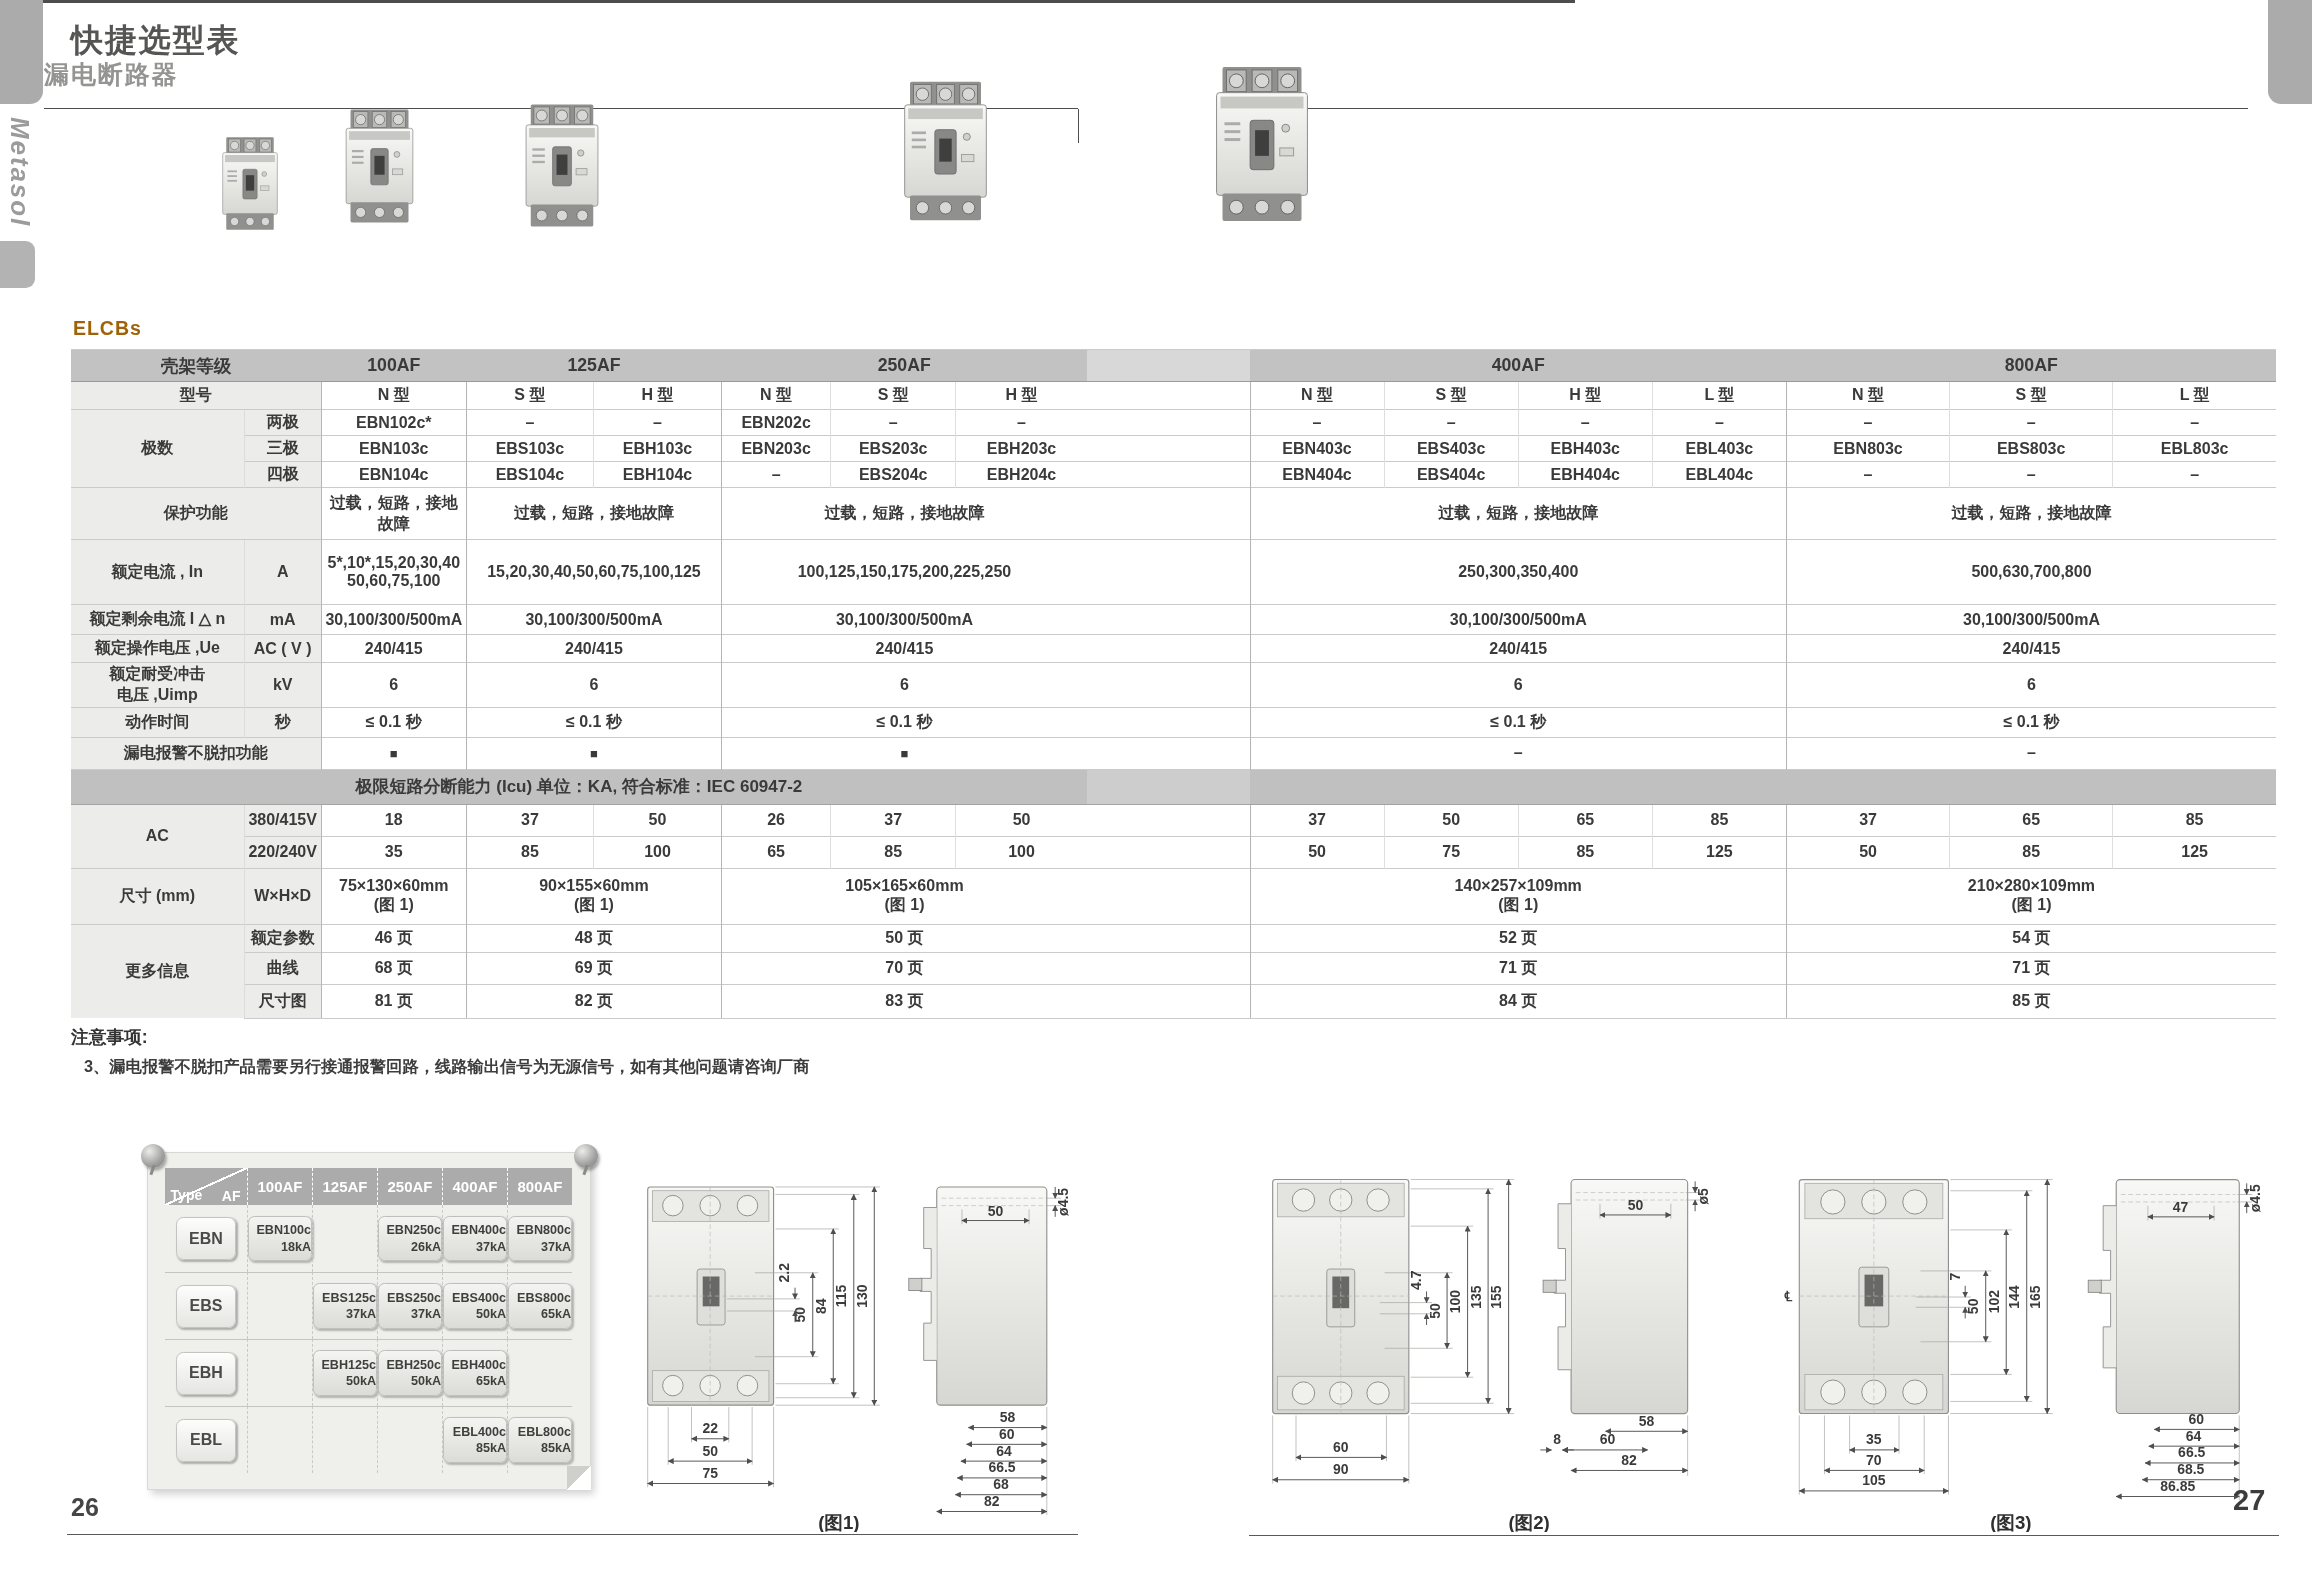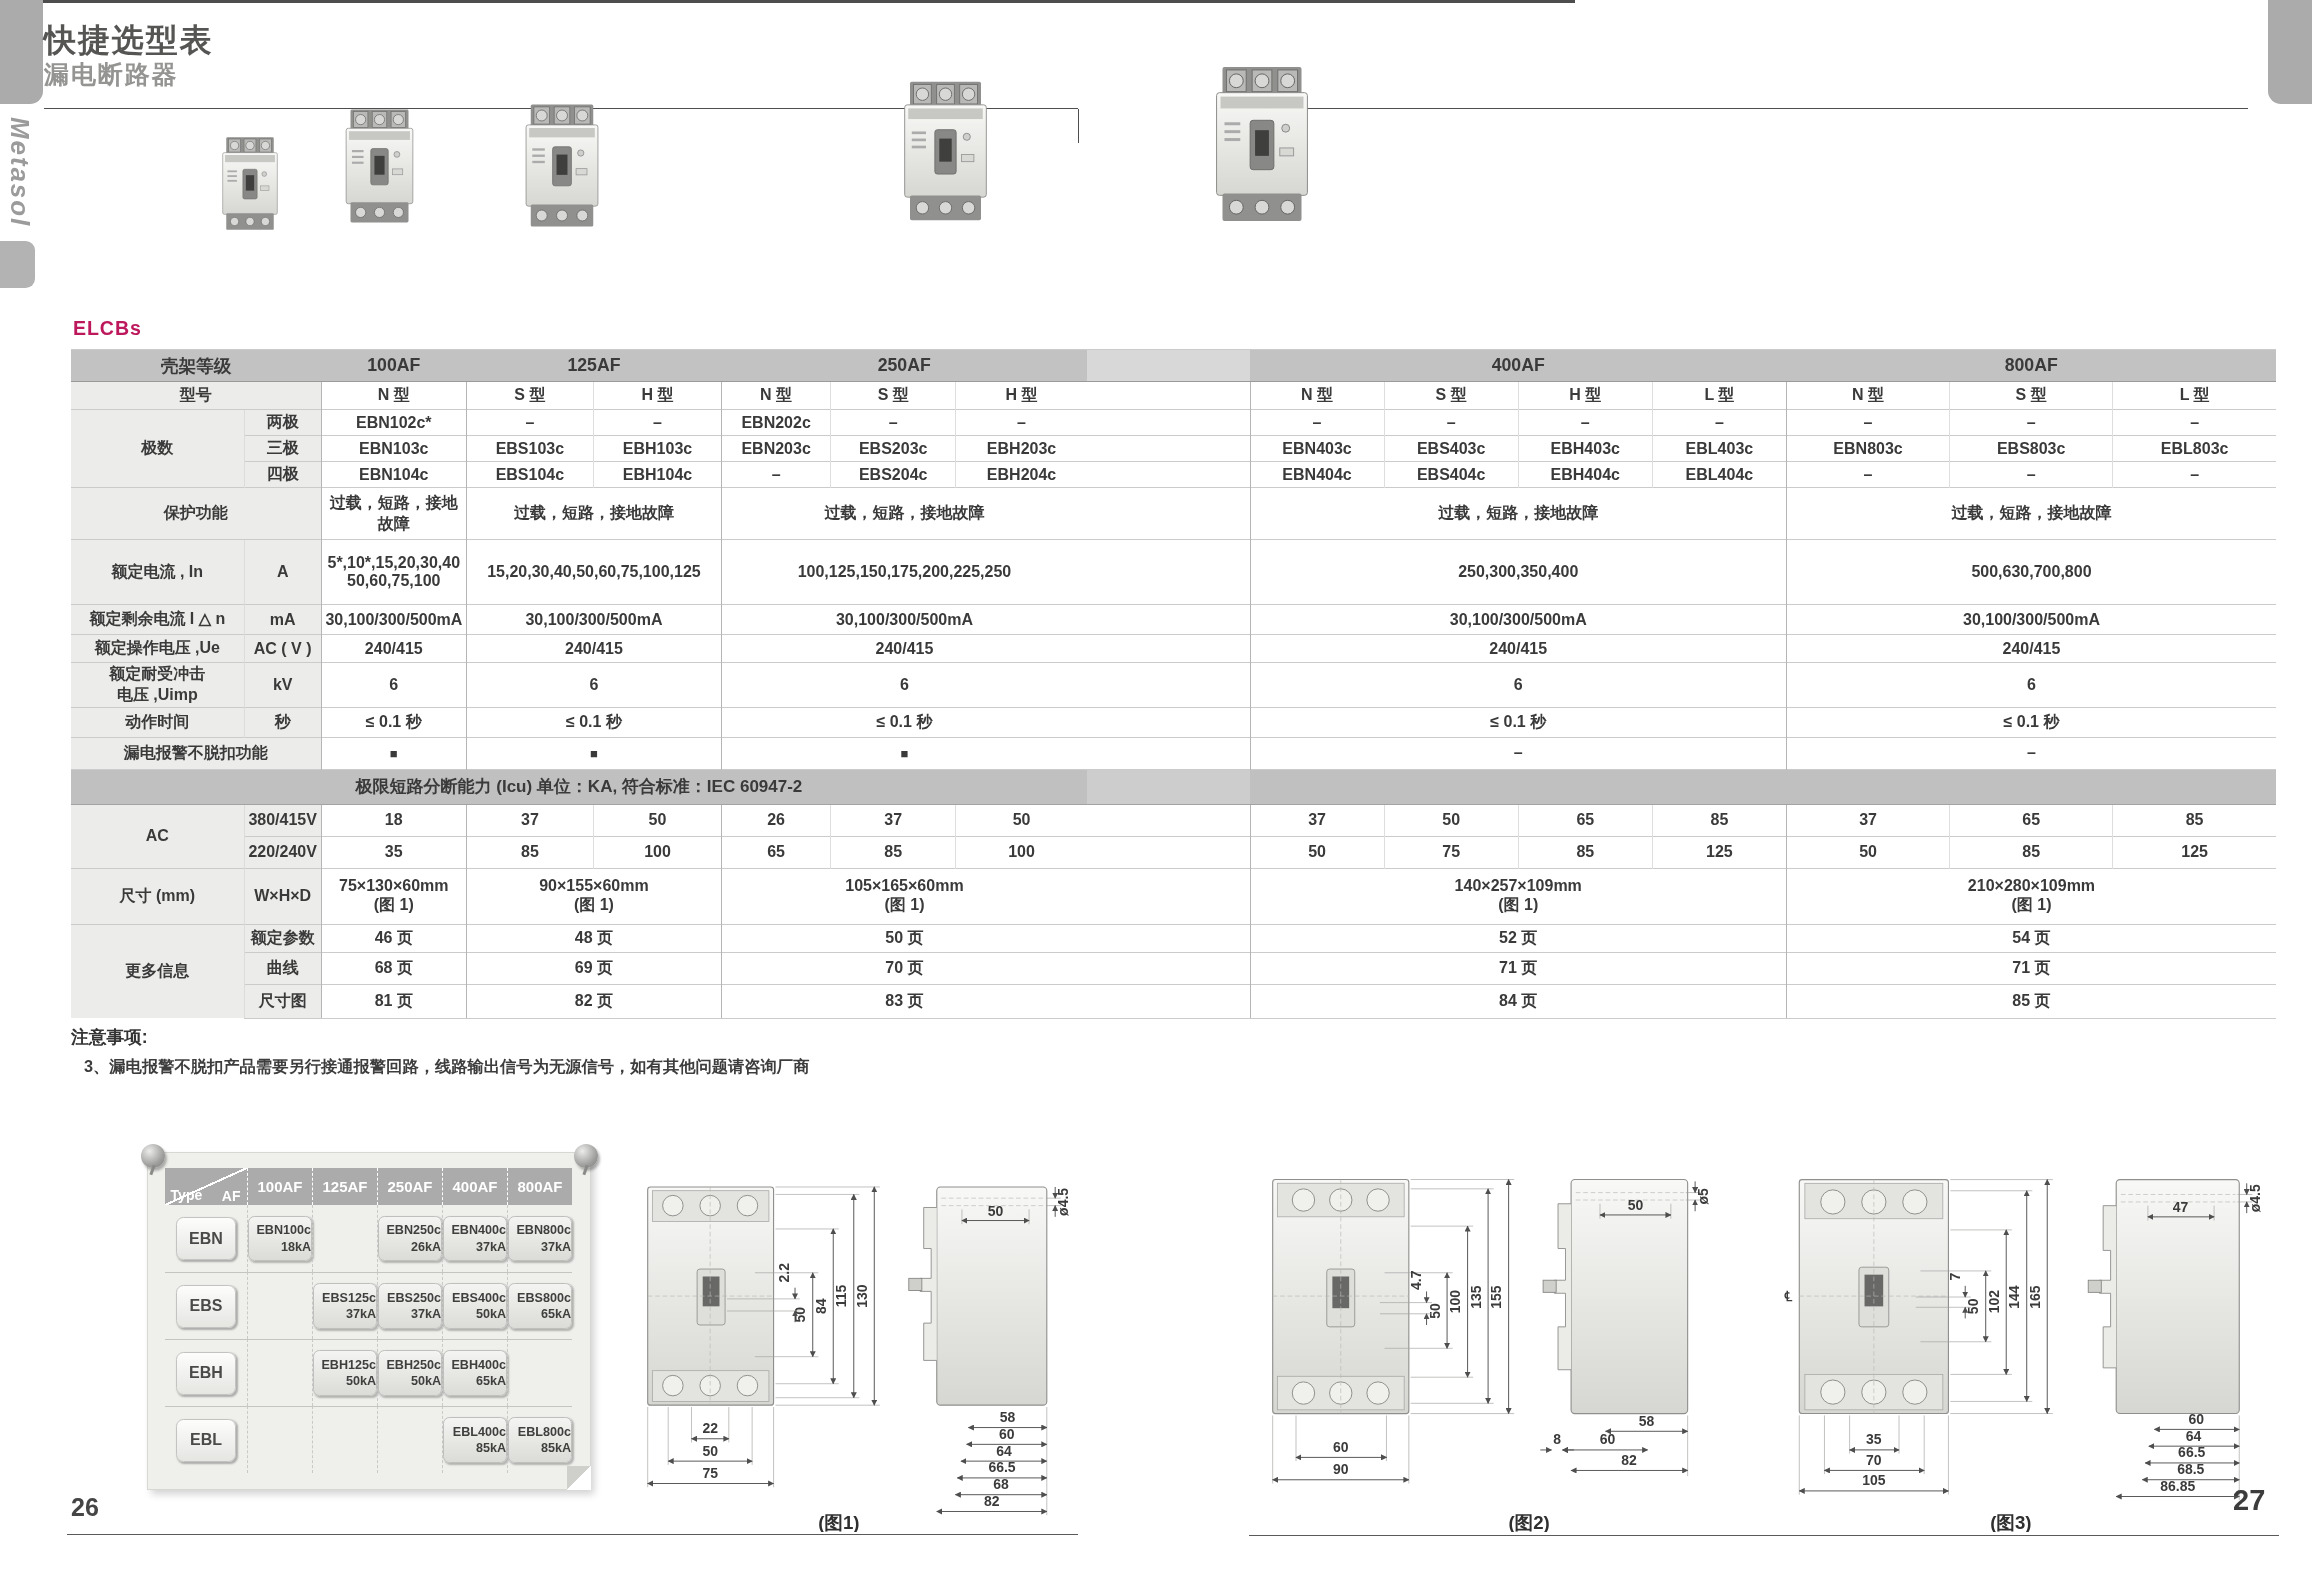--- a/index.html
+++ b/index.html
@@ -6,28 +6,28 @@
   #page{position:relative;width:2313px;height:1570px;background:#fff;overflow:hidden;
         font-family:"Liberation Sans",sans-serif;color:#3a3a3a;}
   .abs{position:absolute;}
   
   #topedge{left:0;top:0;width:1575px;height:2.8px;background:#4d4d4d;}
   #blk-tl{left:0;top:0;width:43px;height:104px;background:#ababab;border-radius:0 0 13px 0;}
   #blk-l2{left:0;top:241px;width:35px;height:47px;background:#b3b3b3;border-radius:0 9.3px 9.3px 0;}
   #tab-tr{left:2268px;top:0;width:45px;height:104px;background:#ababab;border-radius:0 0 0 13px;}
   #brand{left:35px;top:117px;transform:rotate(90deg);transform-origin:0 0;
          font-size:26px;font-weight:700;font-style:italic;color:#9b9b9b;letter-spacing:1.9px;width:214px;}
-  #title{left:44px;top:18.6px;font-size:32px;font-weight:700;color:#555553;letter-spacing:1.9px;}
+  #title{left:44px;top:18.6px;font-size:32px;font-weight:700;color:#555553;letter-spacing:1.9px;padding-left:27px;}
   #subtitle{left:44px;top:58px;font-size:25px;font-weight:700;color:#949492;letter-spacing:1.9px;}
   .rule{border-top:1.9px solid #4e4e4e;height:0;}
   #rule-l{left:44px;top:108px;width:1034px;}
   #rule-r{left:1248px;top:108px;width:1000px;}
   .tick{width:0;border-left:1.4px solid #4e4e4e;height:34px;top:109px;}
   #tick-l{left:1078px;} #tick-r{left:1248px;}
-  #elcbs{left:73px;top:317px;font-size:19.6px;font-weight:700;color:#be185d;letter-spacing:0.9px;}
+  #elcbs{left:73px;top:317px;font-size:19.6px;font-weight:700;color:#a16207;letter-spacing:0.9px;}
   svg.bk{position:absolute;}
   
   #maintable{position:absolute;left:71px;top:349px;border-collapse:collapse;table-layout:fixed;
              width:2205px;font-size:16px;}
   #maintable td{border-top:0.9px solid #cbcbcb;text-align:center;vertical-align:middle;
                 padding:0.9px 3.7px;font-weight:700;color:#3a3a3a;overflow:hidden;}
   #maintable tr:last-child td{border-bottom:0.9px solid #cbcbcb;}
   td.hd{background:#c2c2c2;color:#2d2d2d;font-size:17.7px;border-top:0.9px solid #9a9a9a;border-bottom:0.9px solid #9a9a9a;}
   td.guth{background:#d8d8d8;border-top:0.9px solid #9a9a9a;border-bottom:0.9px solid #9a9a9a;}
   td.lab{background:#ececea;text-align:left;padding-left:11.2px;}

